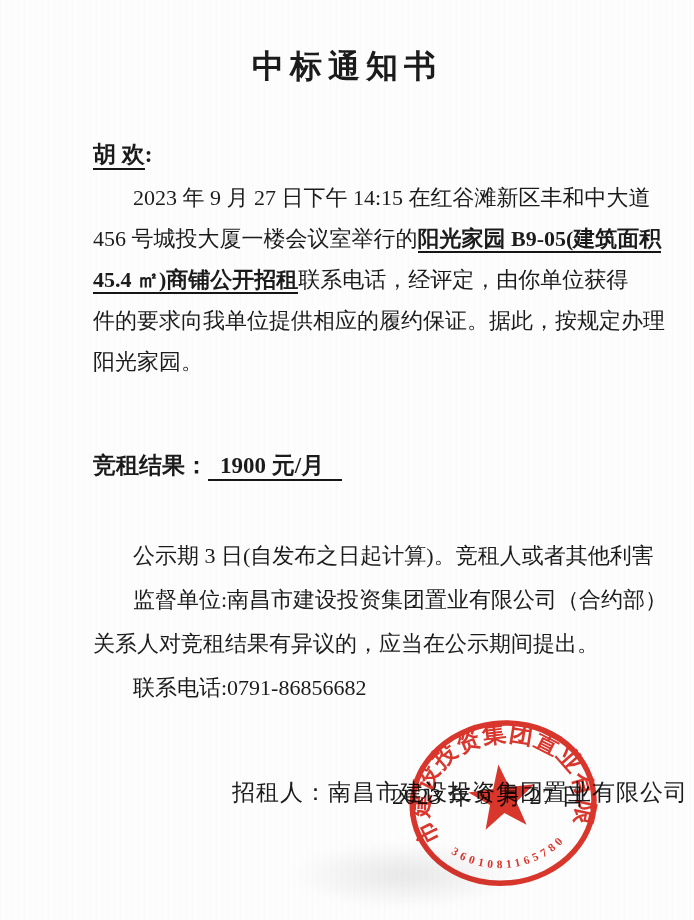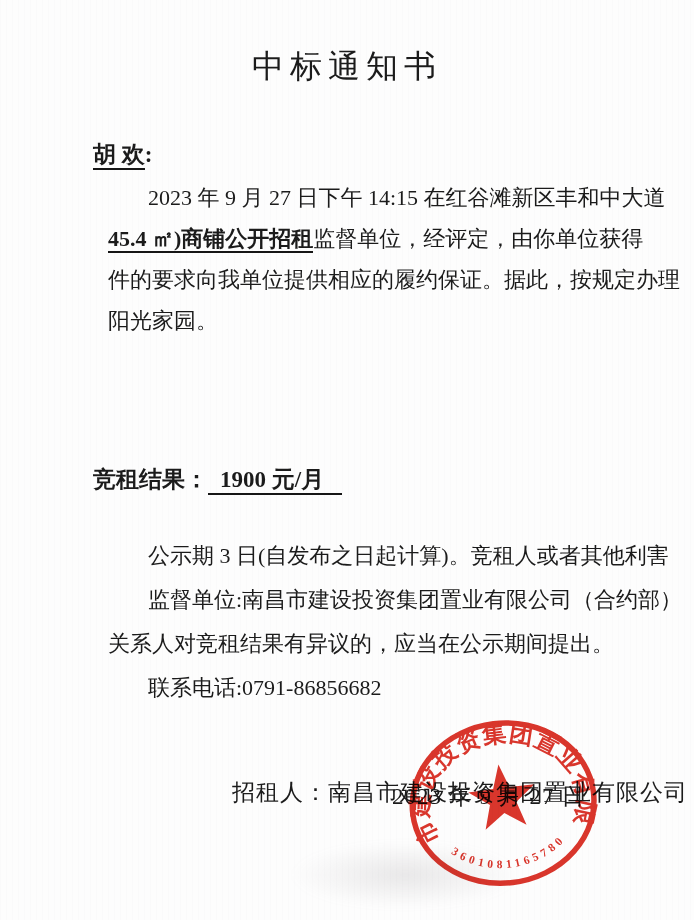--- a/index.html
+++ b/index.html
@@ -12,43 +12,43 @@
   }
   .page {
     position: absolute; inset: 0;
     background:
       repeating-linear-gradient(90deg,
         rgba(150,150,165,0.028) 0 1px, transparent 1px 6px);
   }
   .title {
     position: absolute; top: 46px; left: 0; width: 694px;
     text-align: center;
-    font-size: 32px; font-weight: 400;
+    font-size: 32px; font-weight: 700;
     letter-spacing: 6px;
     line-height: 40px;
   }
   .recipient {
     position: absolute; top: 134px; left: 93px;
     font-size: 23px; font-weight: 700;
     line-height: 41px; white-space: nowrap; text-align: right;
   }
   .u-name { border-bottom: 2px solid #161616; padding-bottom: 1px; }
-  .para { position: absolute; left: 93px; width: 520px; font-size: 22px; margin-left: 15px; }
+  .para { position: absolute; left: 93px; width: 520px; font-size: 22px; }
   .para1 { top: 177px; }
   .para2 { top: 534px; }
   .line {
     white-space: nowrap;
     line-height: 41px; height: 41px;
   }
   .para2 .line { line-height: 44px; height: 44px; }
   .fill { text-align: justify; text-align-last: justify; }
   .indent { padding-left: 40px; }
   .hl { font-weight: 700; border-bottom: 2px solid #161616; }
   .result {
-    position: absolute; top: 460px; left: 93px;
+    position: absolute; top: 446px; left: 93px;
     font-size: 23px; font-weight: 700;
     line-height: 40px; white-space: nowrap;
   }
   .result-value {
     border-bottom: 2px solid #161616;
     padding: 0 18px 1px 12px;
   }
   .lessor {
     position: absolute; top: 772px; left: 232px;
     font-size: 23px; line-height: 41px; white-space: nowrap;
@@ -85,21 +85,22 @@
 <body>
 
 <div class="page">
 
   <h1 class="title">中标通知书</h1>
 
   <div class="recipient"><span class="u-name">胡 欢</span><span>:</span></div>
 
   <div class="para para1">
     <div class="line fill indent"><span>2023 年 9 月 27 日下午 14:15 在红谷滩新区丰和中大道</span></div>
-    <div class="line fill"><span class="hl">45.4 ㎡)商铺公开招租</span><span>监督单位，经评定，由你单位获得</span></div>
+    <div class="line fill"><span>456 号城投大厦一楼会议室举行的</span><span class="hl">阳光家园 B9-05(建筑面积</span></div>
+    <div class="line fill"><span class="hl">45.4 ㎡)商铺公开招租</span><span>联系电话，经评定，由你单位获得</span></div>
     <div class="line fill"><span>件的要求向我单位提供相应的履约保证。据此，按规定办理</span></div>
     <div class="line"><span>阳光家园。</span></div>
   </div>
 
   <div class="result"><span>竞租结果：</span><span class="result-value">1900 元/月</span></div>
 
   <div class="para para2">
     <div class="line fill indent"><span>公示期 3 日(自发布之日起计算)。竞租人或者其他利害</span></div>
     <div class="line indent"><span>监督单位:南昌市建设投资集团置业有限公司（合约部）</span></div>
     <div class="line"><span>关系人对竞租结果有异议的，应当在公示期间提出。</span></div>

